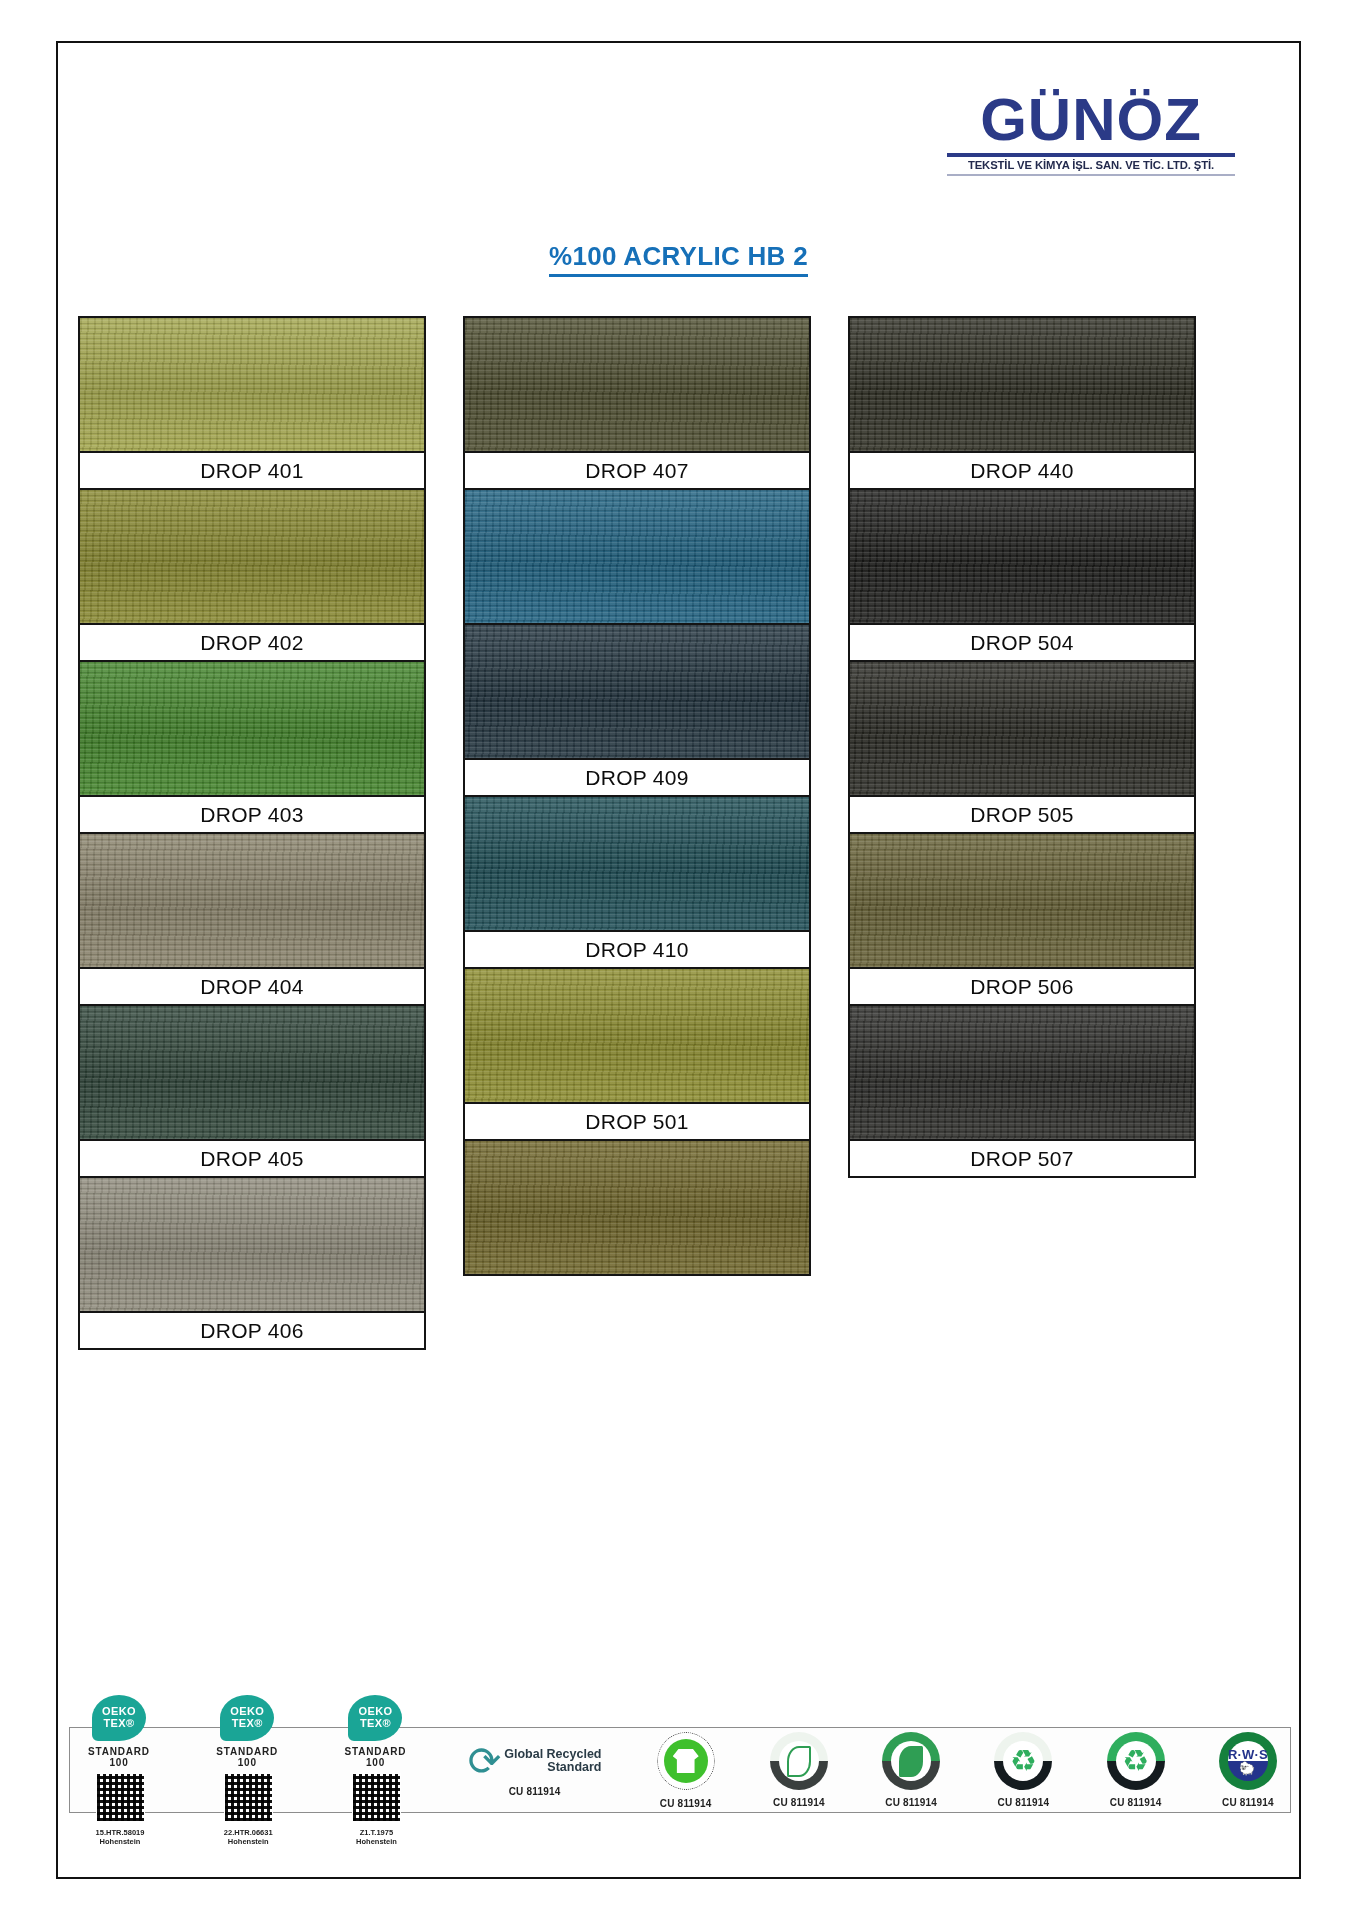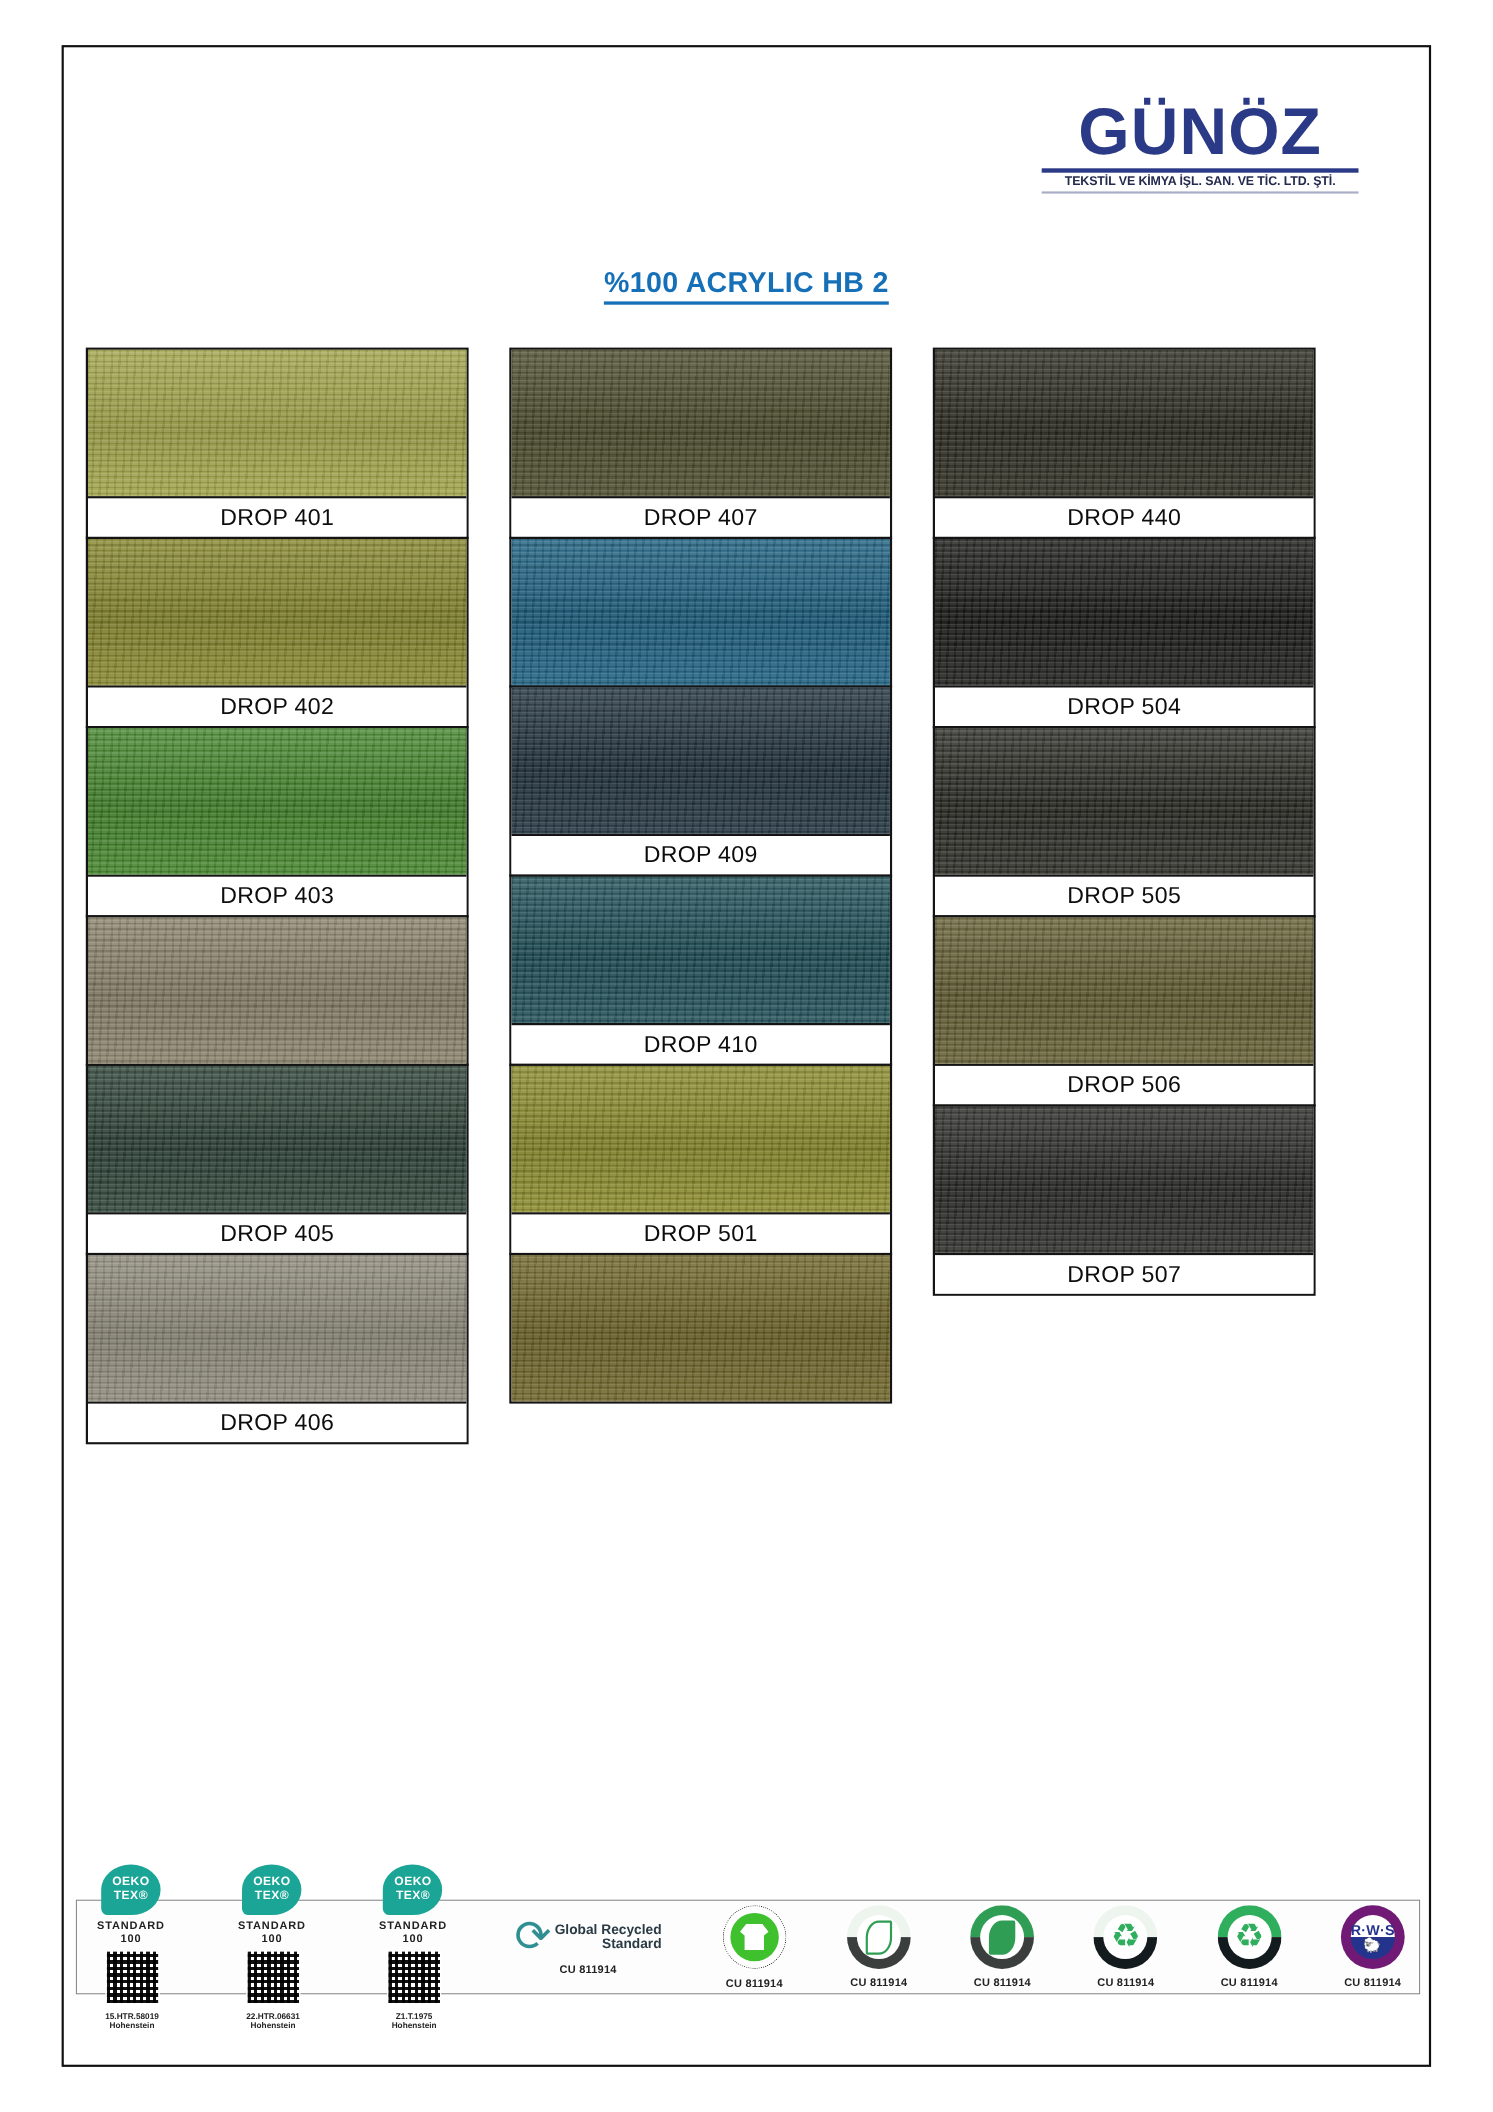--- a/index.html
+++ b/index.html
@@ -312,21 +312,21 @@
 
   .recycle-emblem .emblem-ring-top { background: #eef4ee; }
   .recycle-emblem .emblem-ring-bot { background: #141b1f; }
   .recycle-emblem.dark-top .emblem-ring-top { background: #2fae5e; }
   .recycle {
     color: #2fae5e;
     font-size: 30px;
     line-height: 30px;
   }
 
-  .rws-emblem { background: #701a75; }
+  .rws-emblem { background: #15803d; }
   .rws-emblem .emblem-inner {
     background: linear-gradient(180deg, #ffffff 0 50%, #24348c 50% 100%);
     flex-direction: column;
   }
   .rws-text {
     font-size: 13px; font-weight: bold; color: #24348c;
     line-height: 14px; letter-spacing: 0.2px; margin-top: 1px;
   }
   .rws-sheep { font-size: 13px; color: #ffffff; line-height: 13px; }
 
@@ -368,20 +368,21 @@
       <div class="swatch-cell">
         <div class="swatch-color" style="background-color: rgb(133, 133, 44);"></div>
         <div class="swatch-label">DROP 402</div>
       </div>
       <div class="swatch-cell">
         <div class="swatch-color" style="background-color: rgb(63, 129, 39);"></div>
         <div class="swatch-label">DROP 403</div>
       </div>
       <div class="swatch-cell">
         <div class="swatch-color" style="background-color: rgb(135, 128, 104);"></div>
+        <div class="swatch-label">DROP 404</div>
       </div>
       <div class="swatch-cell">
         <div class="swatch-color" style="background-color: rgb(44, 66, 54);"></div>
         <div class="swatch-label">DROP 405</div>
       </div>
       <div class="swatch-cell">
         <div class="swatch-color" style="background-color: rgb(140, 136, 120);"></div>
         <div class="swatch-label">DROP 406</div>
       </div>
     </div>

